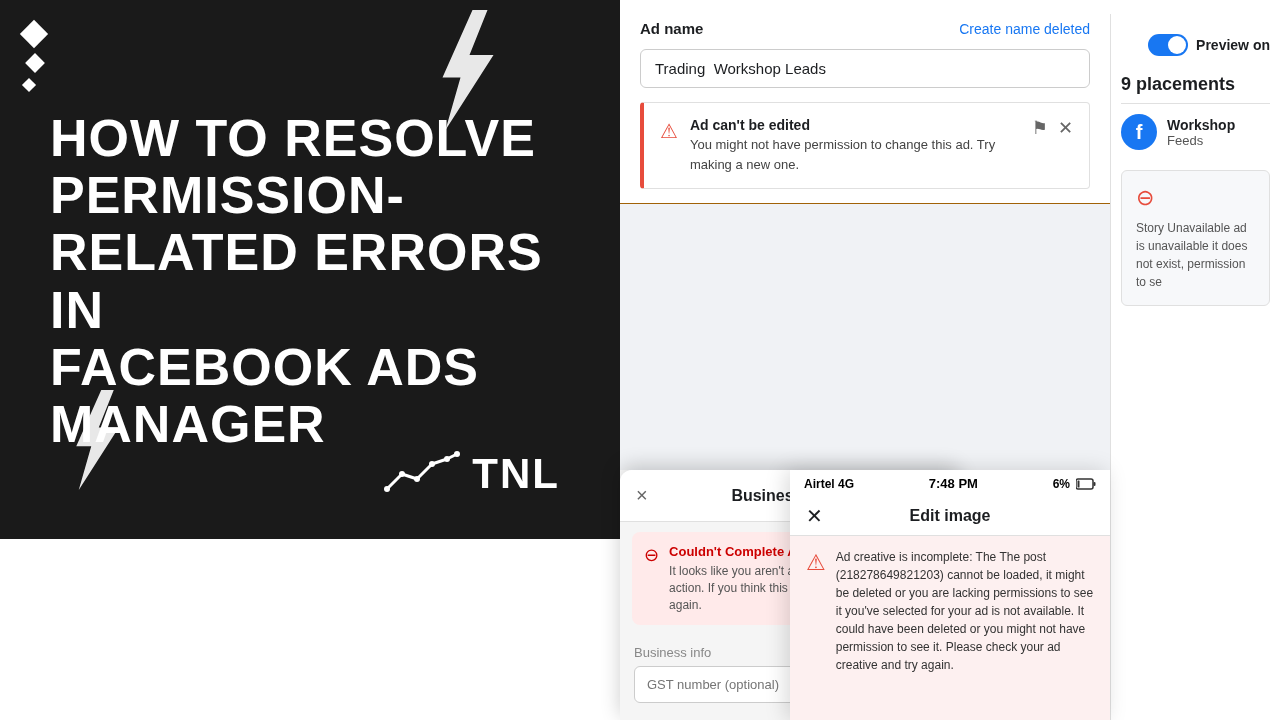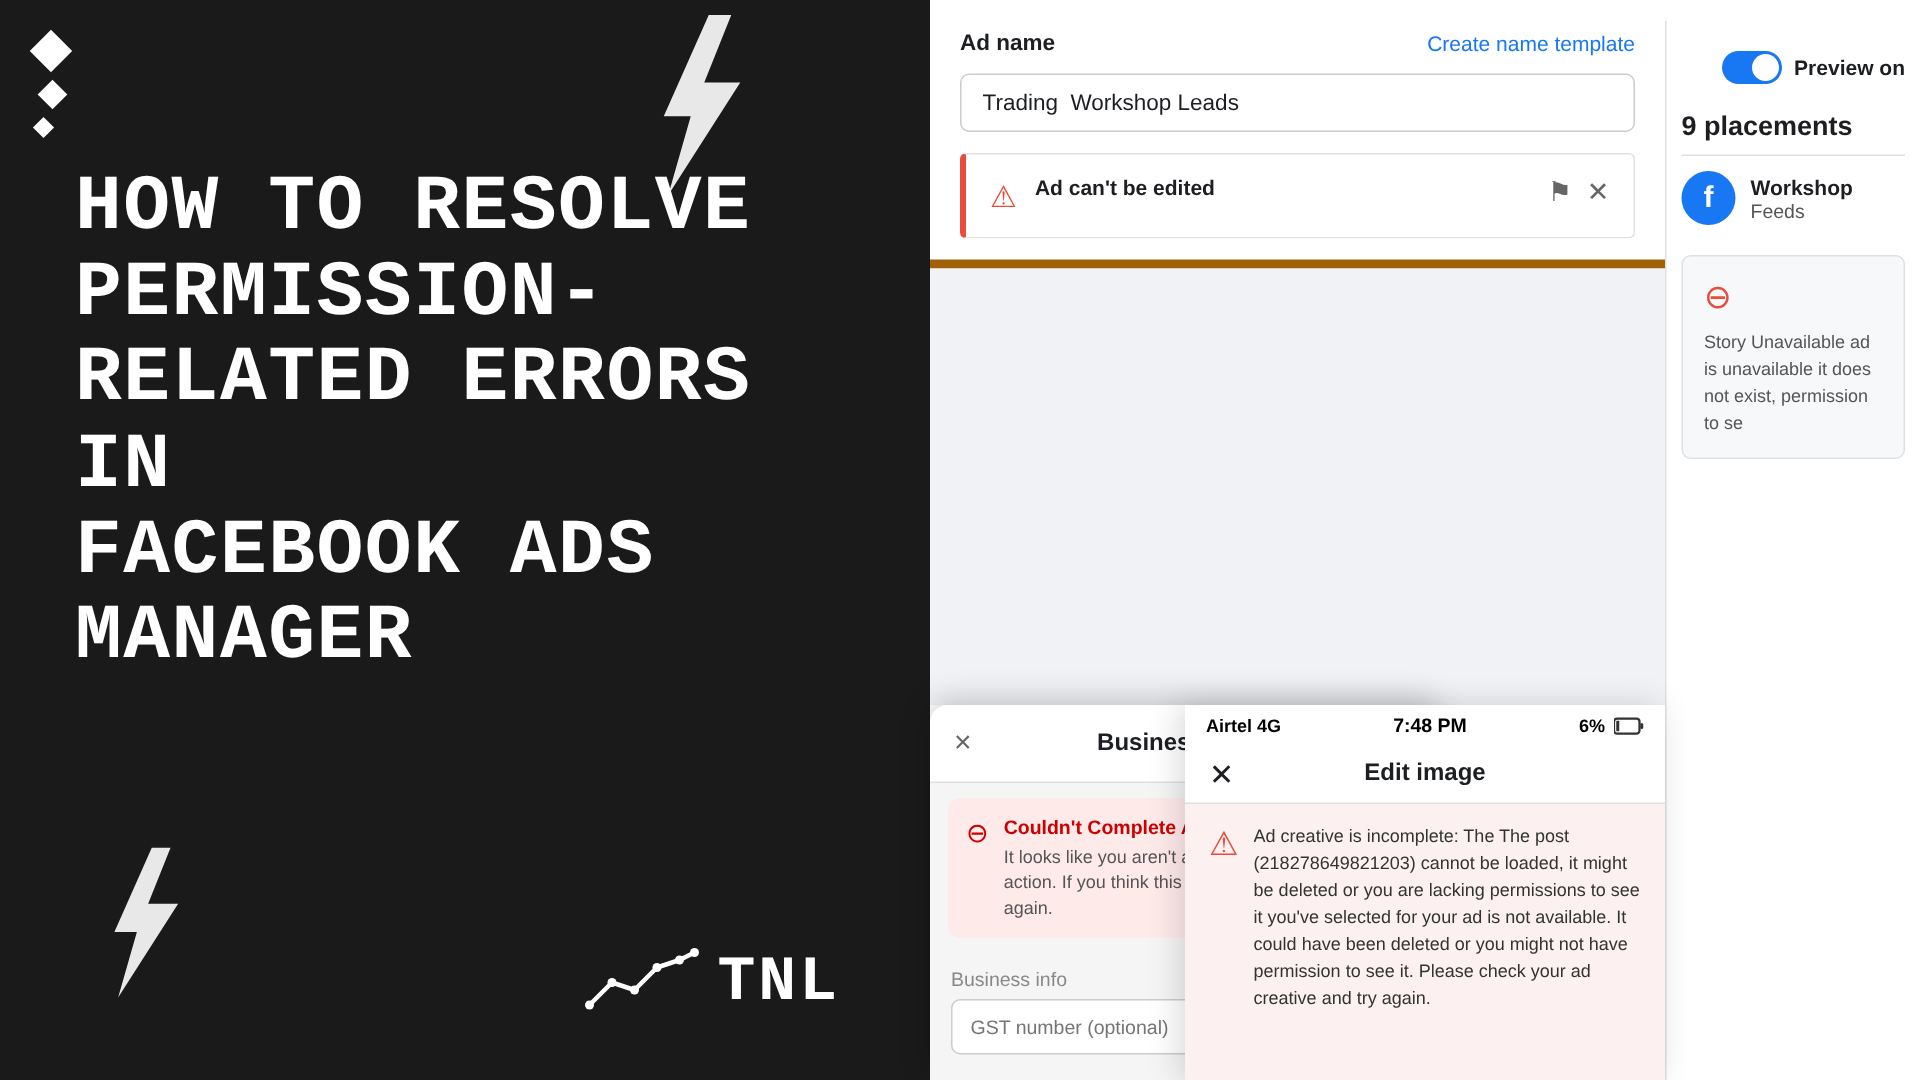--- a/index.html
+++ b/index.html
@@ -1,29 +1,28 @@
 <!DOCTYPE html>
 <html><head>
   <meta charset="utf-8">
   <style>
     * { margin: 0; padding: 0; box-sizing: border-box; }
     body { width: 1280px; height: 720px; overflow: hidden; font-family: Arial, sans-serif; display: flex; }
 
     
     .left-panel {
       width: 620px;
-      height: 720px;
+      height: 539px;
       background: #1a1a1a;
       position: relative;
       display: flex;
       flex-direction: column;
       justify-content: flex-start;
       padding: 30px 50px;
       overflow: hidden;
-      font-family: Liberation Mono, monospace;
     }
 
     .left-panel .decorative-diamonds {
       position: absolute;
       top: 20px;
       left: 20px;
     }
 
     .diamond {
       width: 20px;
@@ -82,21 +81,21 @@
       color: white;
       font-size: 42px;
       font-weight: 900;
       letter-spacing: 2px;
     }
 
     
     .ads-manager-section {
       background: white;
       padding: 20px 20px 0 20px;
-      border-bottom: 6px solid #a16207;
+      border-bottom: 1px solid #a16207;
     }
 
     .ad-name-header {
       display: flex;
       justify-content: space-between;
       align-items: center;
       margin-bottom: 12px;
     }
 
     .ad-name-label {
@@ -519,29 +518,30 @@
   </div>
 </div>
 
 <div class="right-layout">
 
   <div class="left-ads-content" style="width:490px; background:#f0f2f5; display:flex; flex-direction:column;">
 
     <div class="ads-manager-section" style="background:white; padding:20px 20px 14px 20px;">
       <div class="ad-name-header">
         <span class="ad-name-label">Ad name</span>
-        <a class="create-name-template" href="#">Create name template</a>
+        <a class="create-name-template" href="#">Create name deleted</a>
       </div>
       <input class="ad-name-input" type="text" value="Trading  Workshop Leads" style="">
 
       
       <div class="error-alert">
         <span class="warning-icon">⚠</span>
         <div class="error-content">
           <div class="error-title">Ad can't be edited</div>
+          <div class="error-desc">You might not have permission to change this ad. Try making a new one.</div>
         </div>
         <div class="alert-actions">
           <button class="alert-icon-btn" title="Flag">⚑</button>
           <button class="alert-icon-btn" title="Close">✕</button>
         </div>
       </div>
     </div>
 
     <div style="flex:1; background:#f0f2f5;"></div>
 

